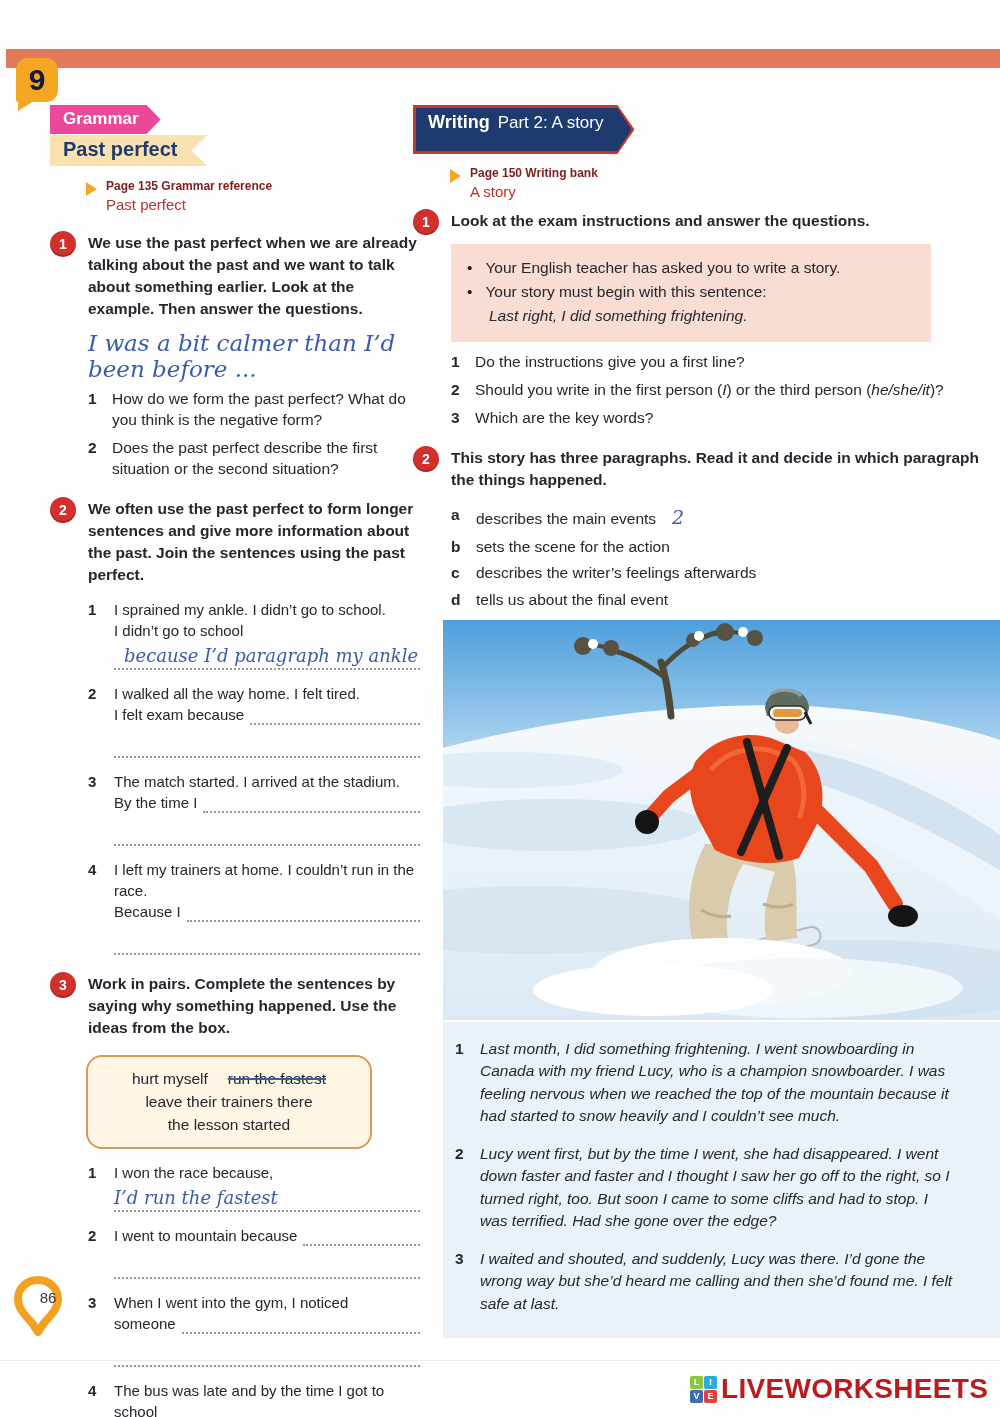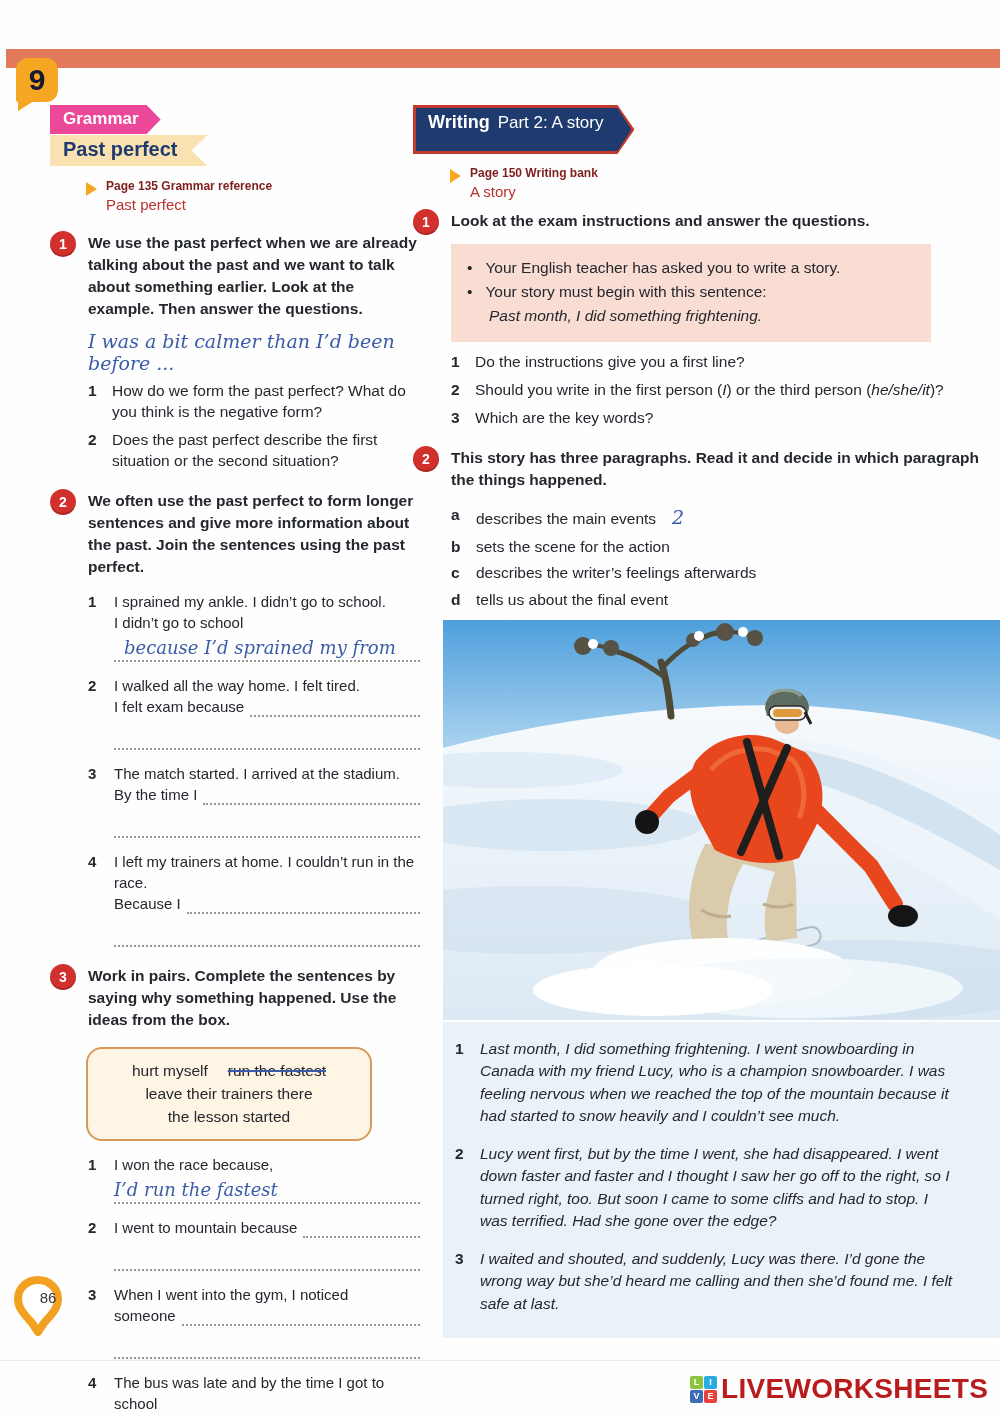--- a/index.html
+++ b/index.html
@@ -54,21 +54,21 @@
   .exercise { display:flex; gap:12px; margin-top:15px; }
   .exnum {
     flex:0 0 26px; width:26px; height:26px; border-radius:50%;
     background:#D2302C; color:#fff; font-weight:bold; font-size:14px;
     display:flex; align-items:center; justify-content:center; margin-top:2px;
     box-shadow:inset 0 -2px 0 rgba(0,0,0,.18);
   }
   .exbody { flex:1; min-width:0; }
   .instr { font-weight:bold; font-size:15.5px; line-height:1.42; margin:3px 0 0; }
   .handwriting { font-family:"DejaVu Serif", serif; font-style:italic; color:#3A5CA8; }
-  .example { font-size:19px; margin:10px 0 4px; }
+  .example { font-size:23px; margin:10px 0 4px; }
   .qrow { display:flex; gap:10px; margin-top:7px; font-size:15.5px; line-height:1.35; }
   .qnum { font-weight:bold; min-width:14px; }
   .it { font-style:italic; }
   
   .gitem { display:flex; gap:10px; margin-top:13px; font-size:15px; line-height:1.4; }
   .gnum { font-weight:bold; min-width:16px; }
   .gbody { flex:1; min-width:0; }
   .stemrow { display:flex; align-items:flex-end; }
   .dots { flex:1; border-bottom:2px dotted #979797; margin-left:6px; height:15px; min-width:40px; }
   .blankline { border-bottom:2px dotted #979797; height:18px; margin-top:13px; }
@@ -156,21 +156,21 @@
       <div class="exnum">2</div>
       <div class="exbody">
         <p class="instr">We often use the past perfect to form longer sentences and give more information about the past. Join the sentences using the past perfect.</p>
 
         <div class="gitem">
           <span class="gnum">1</span>
           <div class="gbody">
             <div>I sprained my ankle. I didn’t go to school.</div>
             <div>I didn’t go to school</div>
             <div class="answerline">
-              <span class="handwriting">because I’d sprained my from</span>
+              <span class="handwriting">because I’d paragraph my ankle</span>
             </div>
           </div>
         </div>
 
         <div class="gitem">
           <span class="gnum">2</span>
           <div class="gbody">
             <div>I walked all the way home. I felt tired.</div>
             <div class="stemrow">
               <span>I felt exam because</span>
@@ -289,21 +289,21 @@
 
         <div class="exam-box">
           <div class="bullet-row">
             <span class="bullet">•</span>
             <span>Your English teacher has asked you to write a story.</span>
           </div>
           <div class="bullet-row">
             <span class="bullet">•</span>
             <span>Your story must begin with this sentence:</span>
           </div>
-          <div class="exam-open">Past month, I did something frightening.</div>
+          <div class="exam-open">Last right, I did something frightening.</div>
         </div>
 
         <div class="qrow">
           <span class="qnum">1</span>
           <span>Do the instructions give you a first line?</span>
         </div>
         <div class="qrow">
           <span class="qnum">2</span>
           <span><span>Should you write in the first person (</span><span class="it">I</span><span>) or the third person (</span><span class="it">he/she/it</span><span>)?</span></span>
         </div>

